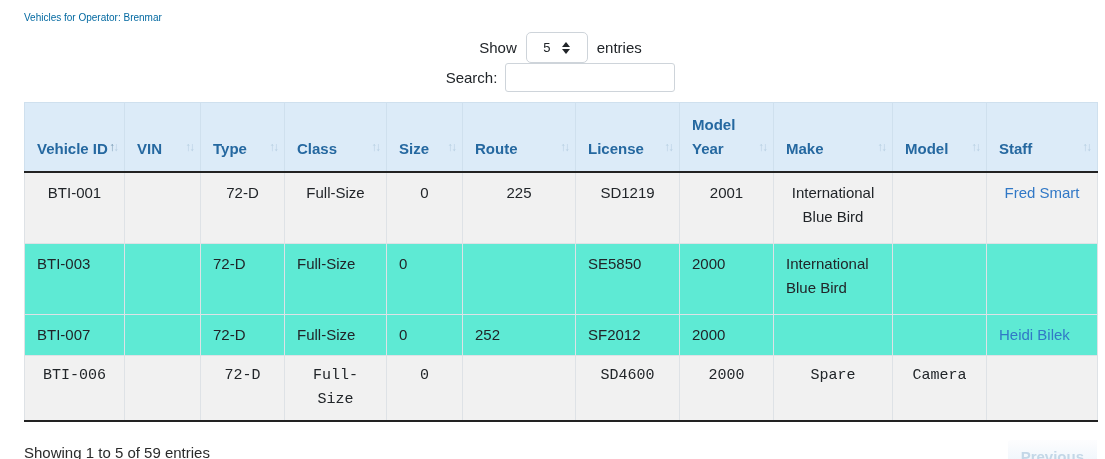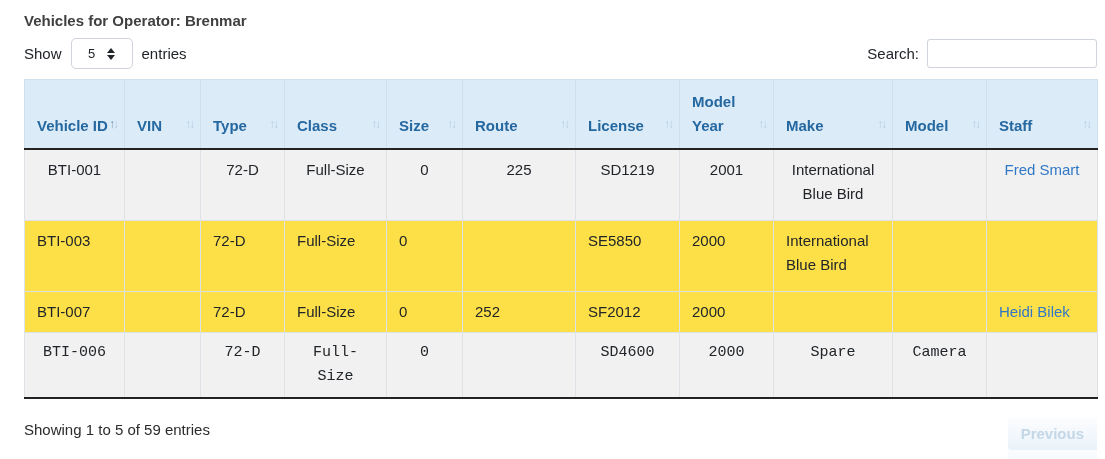--- a/index.html
+++ b/index.html
@@ -4,23 +4,23 @@
 <style>
   * { box-sizing: content-box; }
   html,body { margin:0; padding:0; background:#fff; }
   body {
     width:1105px; height:459px; overflow:hidden;
     font-family:"Liberation Sans", sans-serif;
     color:#212529; font-size:15px;
   }
   .wrap { padding:12px 8px 0 24px; }
 
-  .title { font-weight:bold; font-size:15px; color:#404040; }
+  .title { font-weight:normal; font-size:10px; color:#0369a1; }
 
-  .controls { display:flex; justify-content:space-between; align-items:center; margin-top:9px; }
+  .controls { display:flex; justify-content:space-between; align-items:center; margin-top:9px;flex-direction:column; }
   .length { display:flex; align-items:center; gap:9px; }
   .select {
     width:60px; height:29px; border:1px solid #ced4da; border-radius:5px;
     display:flex; align-items:center; justify-content:center; gap:12px;
     background:#fff; cursor:pointer;
   }
   .sel-val { font-size:13px; color:#212529; }
   .sel-arrows { display:flex; flex-direction:column; gap:2px; }
   .sel-arrows .tri-up { width:0; height:0; border-left:4px solid transparent; border-right:4px solid transparent; border-bottom:5px solid #212529; }
   .sel-arrows .tri-down { width:0; height:0; border-left:4px solid transparent; border-right:4px solid transparent; border-top:5px solid #212529; }
@@ -37,21 +37,21 @@
     background:#dcebf8; color:#2568a0; font-weight:bold; font-size:15px;
     text-align:left; vertical-align:bottom; padding:10px 12px; line-height:24px;
     position:relative; border:1px solid #cfe0ee; border-bottom:2px solid #222;
     cursor:pointer;
   }
   .sort-icons { position:absolute; right:7px; bottom:12px; font-size:12px; letter-spacing:-2px; color:#b7cfe2; font-weight:normal; }
   th.sorted-asc .arrow-up { color:#7699b3; }
 
   .grid tbody td {
     padding:8px 12px; vertical-align:top; line-height:24px; font-size:15px;
-    color:#212529; background:#fde047;
+    color:#212529; background:#5eead4;
   }
   .grid tbody tr.odd td { background:#f1f1f1;text-align:center; }
   .grid tbody tr.tall td { height:54px; }
   .grid tbody tr:last-child td { border-bottom:2px solid #222;font-family:Liberation Mono, monospace; }
   .grid a.staff-link { color:#3178c6; text-decoration:none; cursor:pointer; }
 
   .footer { display:flex; justify-content:space-between; align-items:flex-start; margin-top:18px; }
   .info { padding-top:4px; color:#2b2b2b; }
 
   .pagination { display:flex; align-items:stretch;flex-direction:column; }

